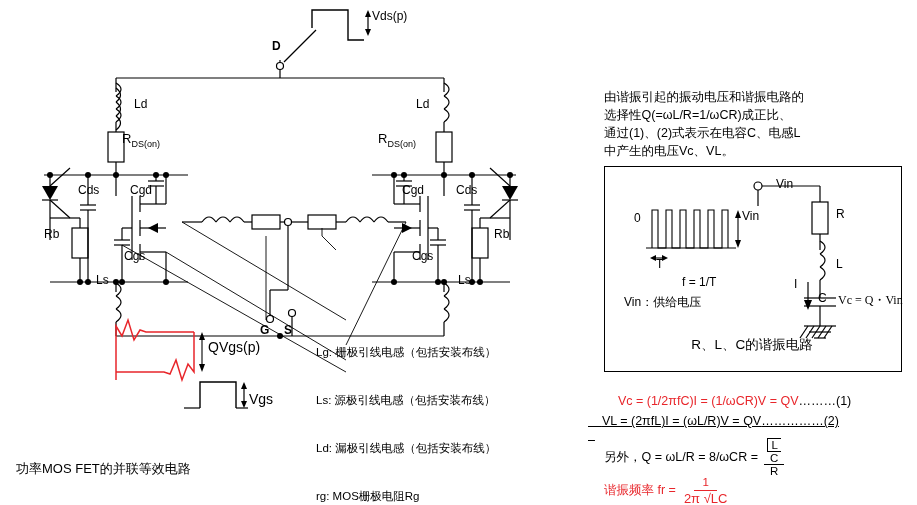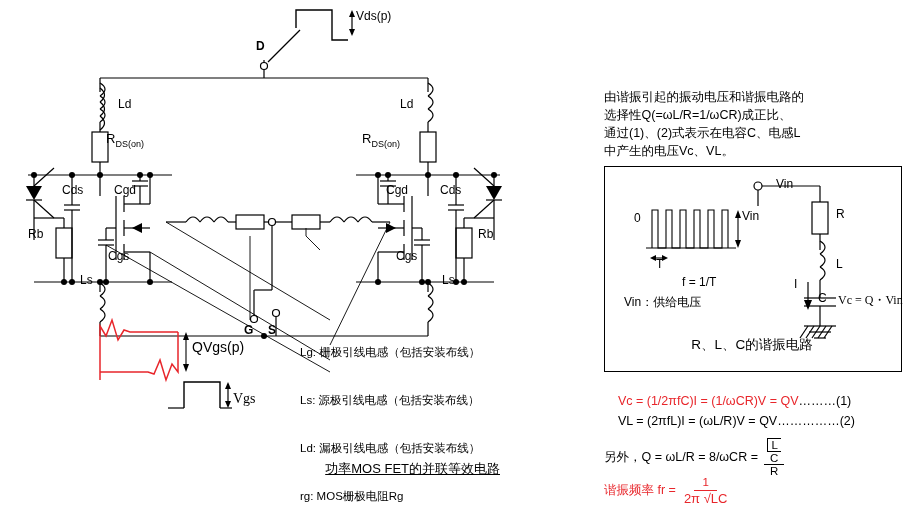--- a/index.html
+++ b/index.html
@@ -9,21 +9,21 @@
     font-family:"Liberation Sans","DejaVu Sans",sans-serif;
     color:#000;
     position:relative;
     overflow:hidden;
   }
   .abs{position:absolute;}
   svg{display:block;}
   .txt{font-size:12px;line-height:1.45;white-space:pre;}
   .red{color:#e8262b;}
   .cap{font-size:13px;}
-  #left-panel{left:0;top:0;width:580px;height:366px;}
+  #left-panel{left:16px;top:0;width:580px;height:366px;}
   #right-panel{left:580px;top:0;width:337px;height:505px;}
   .legend{font-size:11.5px;line-height:16px;white-space:pre;}
   .desc{font-size:12.5px;line-height:18px;white-space:pre;}
   .formula{font-size:12.5px;white-space:pre;}
   .boxcap{font-size:13.5px;text-align:center;}
 </style>
 </head>
 <body>
 
 <div id="left-panel" class="abs">
@@ -265,34 +265,34 @@
   <div class="abs txt" style="left:28px;top:226px;">Rb</div>
   <div class="abs txt" style="left:478px;top:226px;">Rb</div>
 
   <div class="abs txt" style="left:80px;top:272px;">Ls</div>
   <div class="abs txt" style="left:442px;top:272px;">Ls</div>
 
   <div class="abs txt" style="left:244px;top:322px;font-weight:bold;">G</div>
   <div class="abs txt" style="left:268px;top:322px;font-weight:bold;">S</div>
 
   <div class="abs" style="left:192px;top:339px;font-size:14px;">QVgs(p)</div>
-  <div class="abs" style="left:233px;top:391px;font-size:14px;font-family:Liberation Serif, serif;">Vgs</div>
+  <div class="abs" style="left:233px;top:391px;font-size:14px;">Vgs</div>
 
   <div class="abs legend" style="left:300px;top:312px;">
     <div>Lg: 栅极引线电感（包括安装布线）</div>
     <div>Ls: 源极引线电感（包括安装布线）</div>
     <div>Ld: 漏极引线电感（包括安装布线）</div>
     <div>rg: MOS栅极电阻Rg</div>
     
     
     
     
   </div>
 
-  <div class="abs cap" style="left:0;top:460px;width:500px;text-align:right;text-decoration:underline;">功率MOS FET的并联等效电路</div>
+  <div class="abs cap" style="left:0;top:460px;width:500px;text-align:left;">功率MOS FET的并联等效电路</div>
 </div>
 
 <div id="right-panel" class="abs">
 
   <div class="abs desc" style="left:24px;top:88px;width:300px;">由谐振引起的振动电压和谐振电路的
 选择性Q(=ωL/R=1/ωCR)成正比、
 通过(1)、(2)式表示在电容C、电感L
 中产生的电压Vc、VL。</div>
 
   <div class="abs" style="left:24px;top:166px;width:296px;height:204px;border:1.4px solid #000;"></div>
@@ -354,21 +354,21 @@
   <div class="abs txt" style="left:256px;top:256px;">L</div>
   <div class="abs txt" style="left:238px;top:290px;">C</div>
   <div class="abs txt" style="left:214px;top:276px;">I</div>
   <div class="abs txt" style="left:258px;top:292px;font-family:Liberation Serif, serif;">Vc = Q・Vin</div>
 
   <div class="abs boxcap" style="left:24px;top:336px;width:296px;">R、L、C的谐振电路</div>
 
   <div class="abs formula red" style="left:24px;top:380px;">
     <span>Vc = (1/2πfC)I = (1/ωCR)V = QV</span><span style="color:#000;">………(1)</span>
   </div>
-  <div class="abs formula" style="left:24px;top:400px;">
+  <div class="abs formula" style="left:8px;top:400px;text-decoration:underline;">
     <span>VL = (2πfL)I = (ωL/R)V = QV</span><span>……………(2)</span>
   </div>
 
   <div class="abs formula" style="left:24px;top:438px;display:flex;align-items:center;">
     <span>另外，Q = ωL/R = 8/ωCR =</span>
     <span style="display:inline-flex;flex-direction:column;align-items:center;margin-left:6px;line-height:1.05;">
       <span style="display:inline-flex;flex-direction:column;align-items:center;border-bottom:1px solid #000;padding:0 3px;">
         <span style="border-top:1px solid #000;border-left:1px solid #000;padding:0 3px;font-size:11.5px;">L</span>
         <span style="border-top:1px solid #000;padding:0 3px;font-size:11.5px;">C</span>
       </span>

